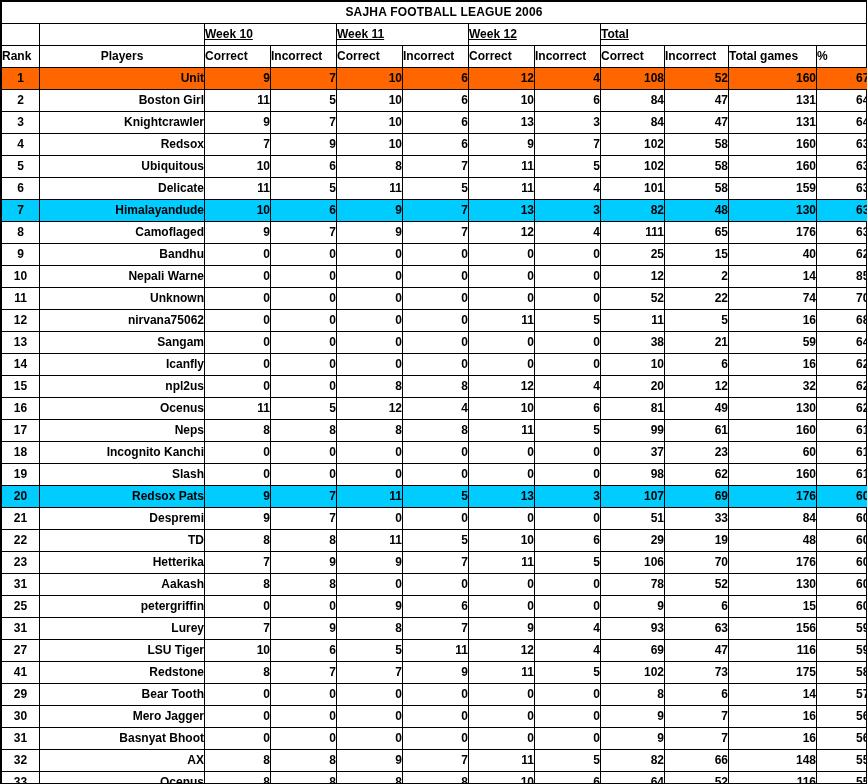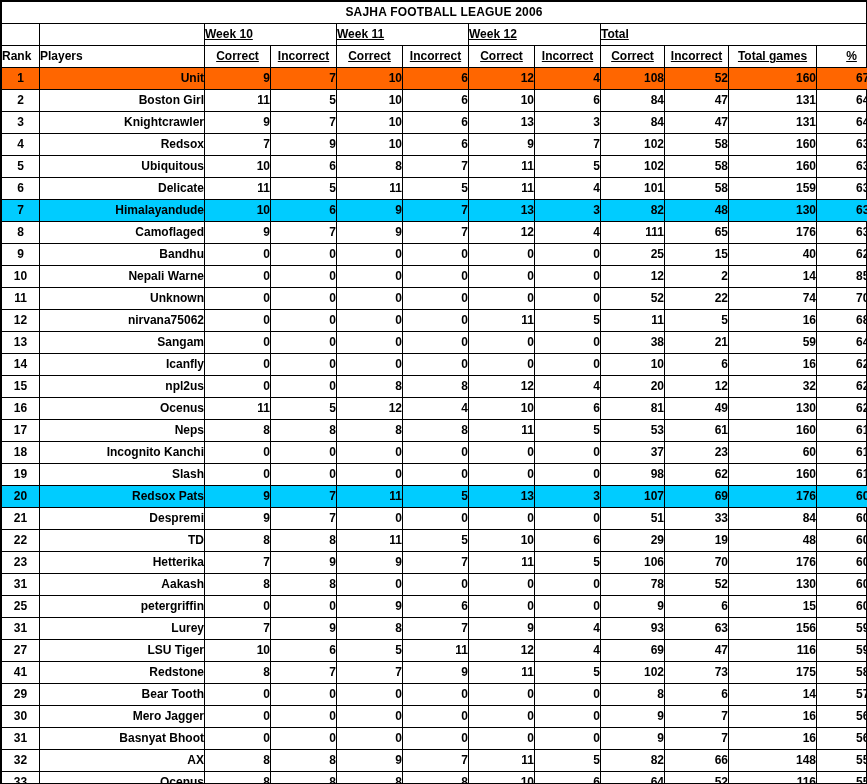--- a/index.html
+++ b/index.html
@@ -51,29 +51,28 @@
     font-weight: bold;
   }
   .grp u { text-decoration: underline; }
   .hdr-rank {
     text-align: left;
     font-size: 11px;
     font-weight: bold;
     margin-top: 44px;
   }
   .hdr-players {
-    text-align: left;
+    text-align: center;
     font-size: 15px;
     font-weight: bold;
   }
   .sub {
-    text-align: center;
+    text-align: left;
     font-size: 11px;
     font-weight: bold;
-    text-decoration: underline;
   }
   td.rank {
     text-align: center;
     font-size: 12px;
     padding-right: 4px;
   }
   td.player {
     text-align: right;
     padding-left: 6px;
     font-size: 13px;
@@ -365,21 +364,21 @@
         </tr>
         <tr>
           <td class="rank">17</td>
           <td class="player">Neps</td>
           <td class="num">8</td>
           <td class="num">8</td>
           <td class="num">8</td>
           <td class="num">8</td>
           <td class="num">11</td>
           <td class="num">5</td>
-          <td class="num">53</td>
+          <td class="num">99</td>
           <td class="num">61</td>
           <td class="num">160</td>
           <td class="num">61.88</td>
         </tr>
         <tr>
           <td class="rank">18</td>
           <td class="player">Incognito Kanchi</td>
           <td class="num">0</td>
           <td class="num">0</td>
           <td class="num">0</td>

